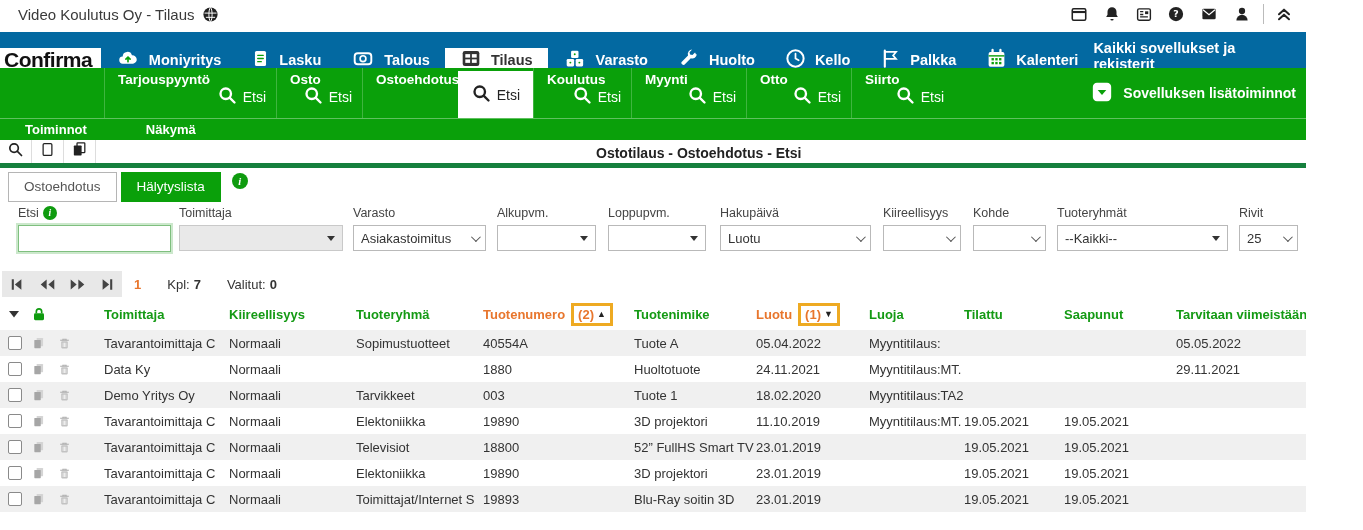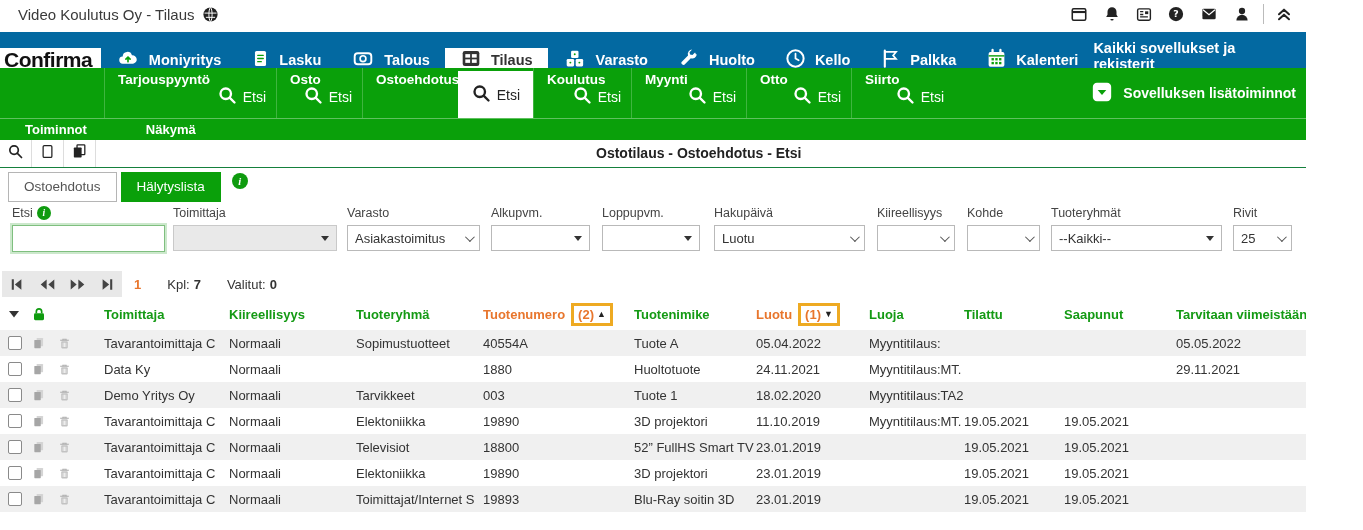--- a/index.html
+++ b/index.html
@@ -34,34 +34,34 @@
   .etsi.sel { right:0; top:3px; bottom:0; background:#fff; color:#222; padding:0 13px; }
   .nav2-right { margin-left:auto; display:flex; align-items:center; gap:10px; padding-right:10px; color:#fff; font-size:14px; font-weight:700; cursor:pointer; white-space:nowrap; }
 
   
   .menubar { position:absolute; top:118px; left:0; width:100%; height:22px; background:#0aa00a; border-top:1px solid rgba(255,255,255,0.35); display:flex; align-items:center; }
   .menu-item { color:#fff; font-size:13px; font-weight:700; padding:0 12px; cursor:pointer; }
   .menu-item:first-child { margin-left:13px; }
   .menu-item:nth-child(2) { margin-left:35px; }
 
   
-  .toolbar { position:absolute; top:140px; left:0; width:100%; height:28px; background:#fff; border-bottom:1px solid #15803d; display:flex; align-items:stretch; }
+  .toolbar { position:absolute; top:140px; left:0; width:100%; height:28px; background:#fff; border-bottom:5px solid #15803d; display:flex; align-items:stretch; }
   .tool-cell { width:32px; display:flex; align-items:center; justify-content:center; border-right:1px solid #ddd; cursor:pointer; }
   .tool-title { position:absolute; left:53.5%; transform:translateX(-50%); top:5px; font-size:14px; font-weight:700; color:#222; white-space:nowrap; }
 
   
   .tabs { position:absolute; top:172px; left:8px; display:flex; align-items:flex-start; gap:4px; }
   .tab { font-size:13.5px; padding:6px 15px 7px; cursor:pointer; }
   .tab.plain { border:1px solid #b5b5b5; background:#fff; color:#555; }
   .tab.green { background:#0aa00a; color:#fff; border:1px solid #0aa00a; font-weight:400; }
   .info-badge { width:16px; height:16px; border-radius:50%; background:#0f9b0f; color:#fff; font-size:10.5px; font-weight:700; font-family:"Liberation Serif","DejaVu Serif",serif; font-style:italic; display:inline-flex; align-items:center; justify-content:center; margin-left:7px; margin-top:1px; }
   .info-badge.sm { width:14px; height:14px; font-size:9.5px; margin:0 0 0 4px; vertical-align:1px; }
 
   
-  .filters { position:absolute; top:206px; left:10px; width:100%; height:62px; }
+  .filters { position:absolute; top:206px; left:16px; width:100%; height:62px; }
   .field { position:absolute; }
   .flabel { font-size:12.5px; color:#444; margin-bottom:5px; white-space:nowrap; }
   .ctrl { height:26px; border:1px solid #b9b9b9; background:#fff; display:flex; align-items:center; justify-content:space-between; padding:0 7px; font-size:13px; color:#333; cursor:pointer; }
   .ctrl.gray { background:#e9e9e9; border-color:#c9c9c9; }
   .darr { width:0; height:0; border-left:4.5px solid transparent; border-right:4.5px solid transparent; border-top:5.5px solid #333; flex:none; }
   .chev { width:7px; height:7px; border-right:1.8px solid #555; border-bottom:1.8px solid #555; transform:rotate(45deg) translateY(-2px); flex:none; }
   .search-input { width:100%; height:27px; border:1px solid #7fbf7f; box-shadow:0 0 0 2px rgba(110,190,110,0.35); outline:none; font-size:13px; padding:0 6px; font-family:inherit; }
 
   
   .pager { position:absolute; top:270px; left:0; width:100%; height:28px; display:flex; align-items:center; font-size:13px; }

